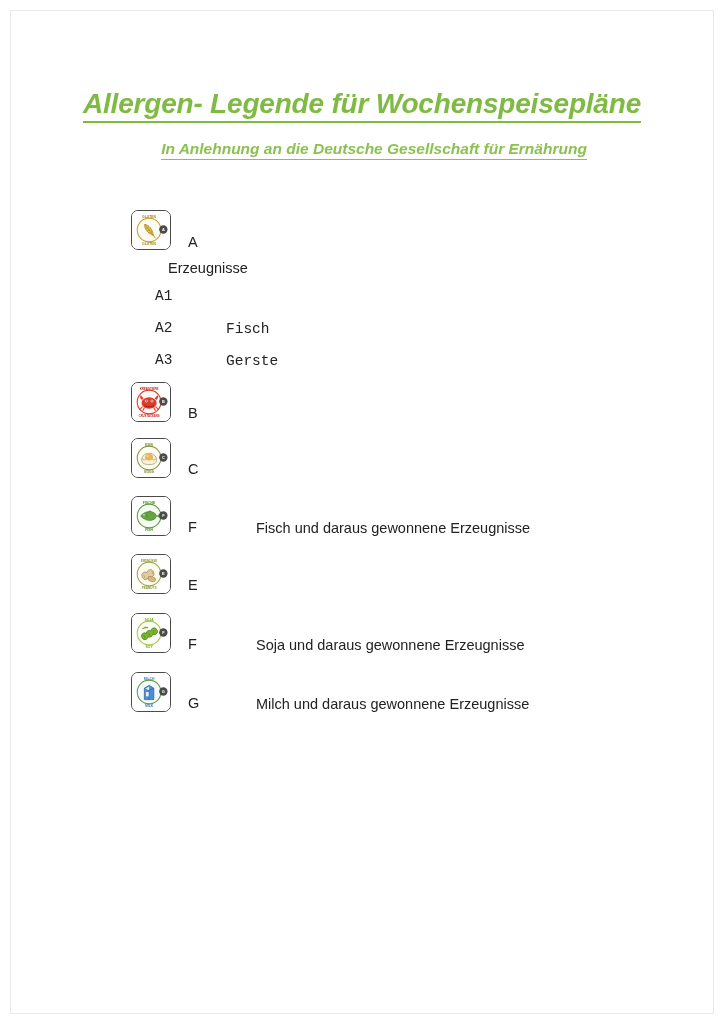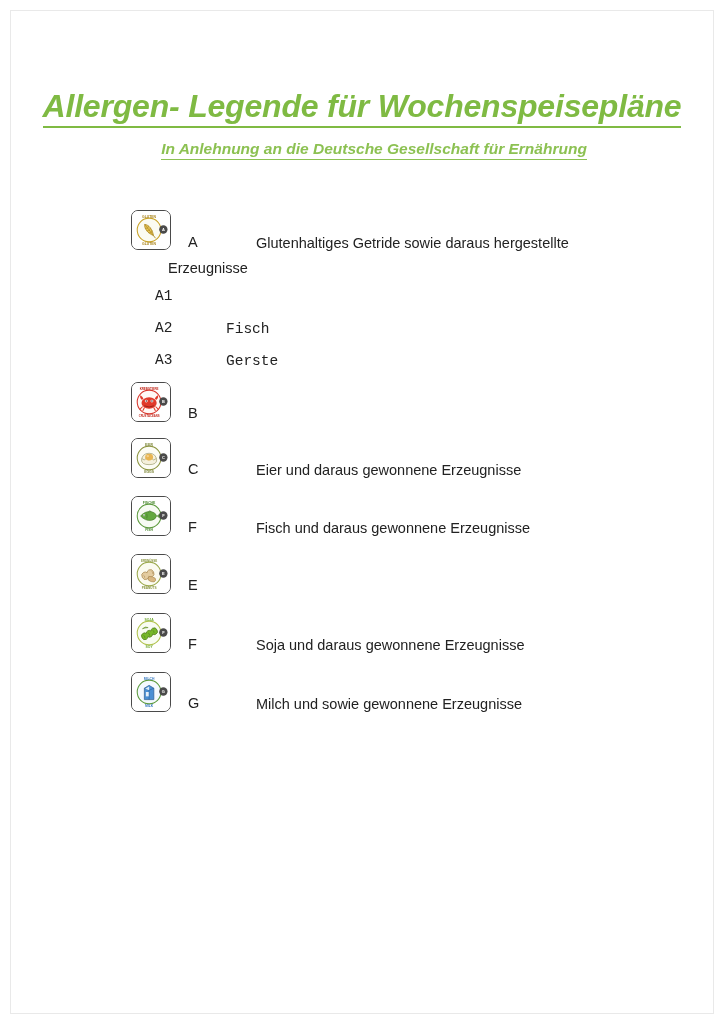--- a/index.html
+++ b/index.html
@@ -33,21 +33,21 @@
   
   .title-wrap {
     position: absolute;
     left: 0;
     top: 88px;
     width: 724px;
     text-align: center;
   }
   .doc-title {
     display: inline-block;
-    font-size: 32px;
+    font-size: 28px;
     font-weight: bold;
     font-style: italic;
     color: #7FBA43;
     letter-spacing: -0.2px;
     border-bottom: 2px solid #7FBA43;
     padding-bottom: 1px;
     white-space: nowrap;
   }
   .subtitle-wrap {
     position: absolute;
@@ -157,21 +157,20 @@
               <line x1="18" y1="27.5" x2="18" y2="31" stroke="#A8831B" stroke-width="0.8"></line>
             </g>
             <text x="18" y="7" font-family="Liberation Sans, sans-serif" font-size="3.6" font-weight="bold" fill="#A8831B" text-anchor="middle">GLUTEN</text>
             <text x="18" y="36" font-family="Liberation Sans, sans-serif" font-size="3.6" font-weight="bold" fill="#A8831B" text-anchor="middle">GLUTEN</text>
             <circle cx="33" cy="19.5" r="4.4" fill="#4A4A4A"></circle>
             <text x="33" y="21" font-family="Liberation Sans, sans-serif" font-size="4.2" font-weight="bold" fill="#ffffff" text-anchor="middle">A</text>
           </svg>
         </div>
       </div>
       <div class="letter-cell indent" style="top:26px">A</div>
-      <div class="desc-cell indent" style="top:26px">Glutenhaltiges Getride sowie daraus hergestellte</div>
       <div class="desc-wrap2" style="top:52px">Erzeugnisse</div>
     </div>
 
     <div class="row row-sub">
       <div class="letter-cell" style="top:6px">A1</div>
     </div>
     <div class="row row-sub">
       <div class="letter-cell" style="top:6px">A2</div>
       <div class="desc-cell" style="top:6px">Fisch</div>
     </div>
@@ -216,21 +215,20 @@
             <ellipse cx="18" cy="19" rx="4.2" ry="3.6" fill="#E8B552"></ellipse>
             <ellipse cx="16.6" cy="18" rx="1.4" ry="1.1" fill="#F2D08C"></ellipse>
             <text x="18" y="7" font-family="Liberation Sans, sans-serif" font-size="3.6" font-weight="bold" fill="#7F8739" text-anchor="middle">EIER</text>
             <text x="18" y="36" font-family="Liberation Sans, sans-serif" font-size="3.6" font-weight="bold" fill="#7F8739" text-anchor="middle">EGGS</text>
             <circle cx="33" cy="19.5" r="4.4" fill="#4A4A4A"></circle>
             <text x="33" y="21" font-family="Liberation Sans, sans-serif" font-size="4.2" font-weight="bold" fill="#ffffff" text-anchor="middle">C</text>
           </svg>
         </div>
       </div>
       <div class="letter-cell indent" style="top:27px">C</div>
-      <div class="desc-cell indent" style="top:27px">Eier und daraus gewonnene Erzeugnisse</div>
     </div>
 
     <div class="row" style="height:58px">
       <div class="icon-cell" style="top:4px">
         <div class="allergen-icon">
           <svg class="ai-svg" viewBox="0 0 40 40">
             <rect x="0" y="0" width="40" height="40" fill="#ffffff"></rect>
             <circle cx="18" cy="20" r="12.5" fill="#F7FBF3" stroke="#5C9A3C" stroke-width="1.1"></circle>
             <path d="M9 20 q5 -5.5 11.5 -4.6 q4 0.6 5.5 4.6 q-1.5 4 -5.5 4.6 q-6.5 0.9 -11.5 -4.6 Z" fill="#63A83F" stroke="#3f7326" stroke-width="0.6"></path>
             <path d="M26.5 20 l4 -3.2 l0 6.4 Z" fill="#63A83F" stroke="#3f7326" stroke-width="0.6"></path>
@@ -306,17 +304,17 @@
             <path d="M13.8 16.6 l4.2 -2.4 l0 4 Z" fill="#D9EAF9"></path>
             <rect x="14.6" y="20" width="3" height="4.6" fill="#ffffff" opacity="0.85"></rect>
             <text x="18" y="7" font-family="Liberation Sans, sans-serif" font-size="3.6" font-weight="bold" fill="#3C7CC4" text-anchor="middle">MILCH</text>
             <text x="18" y="36" font-family="Liberation Sans, sans-serif" font-size="3.6" font-weight="bold" fill="#3C7CC4" text-anchor="middle">MILK</text>
             <circle cx="33" cy="19.5" r="4.4" fill="#4A4A4A"></circle>
             <text x="33" y="21" font-family="Liberation Sans, sans-serif" font-size="4.2" font-weight="bold" fill="#ffffff" text-anchor="middle">G</text>
           </svg>
         </div>
       </div>
       <div class="letter-cell indent" style="top:27px">G</div>
-      <div class="desc-cell indent" style="top:27px">Milch und sowie gewonnene Erzeugnisse</div>
+      <div class="desc-cell indent" style="top:27px">Milch und daraus gewonnene Erzeugnisse</div>
     </div>
 
   </div>
 </div>
 
 </body></html>

